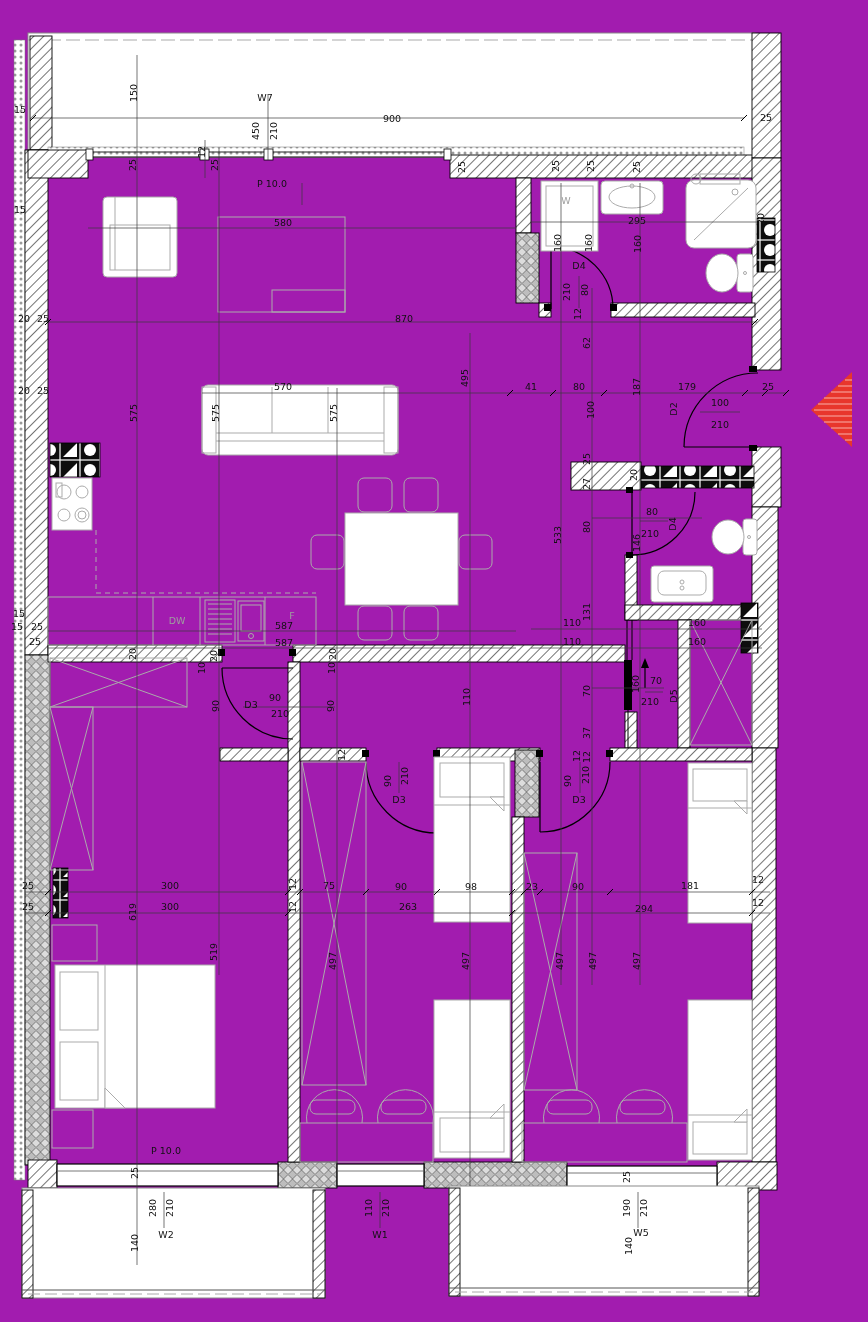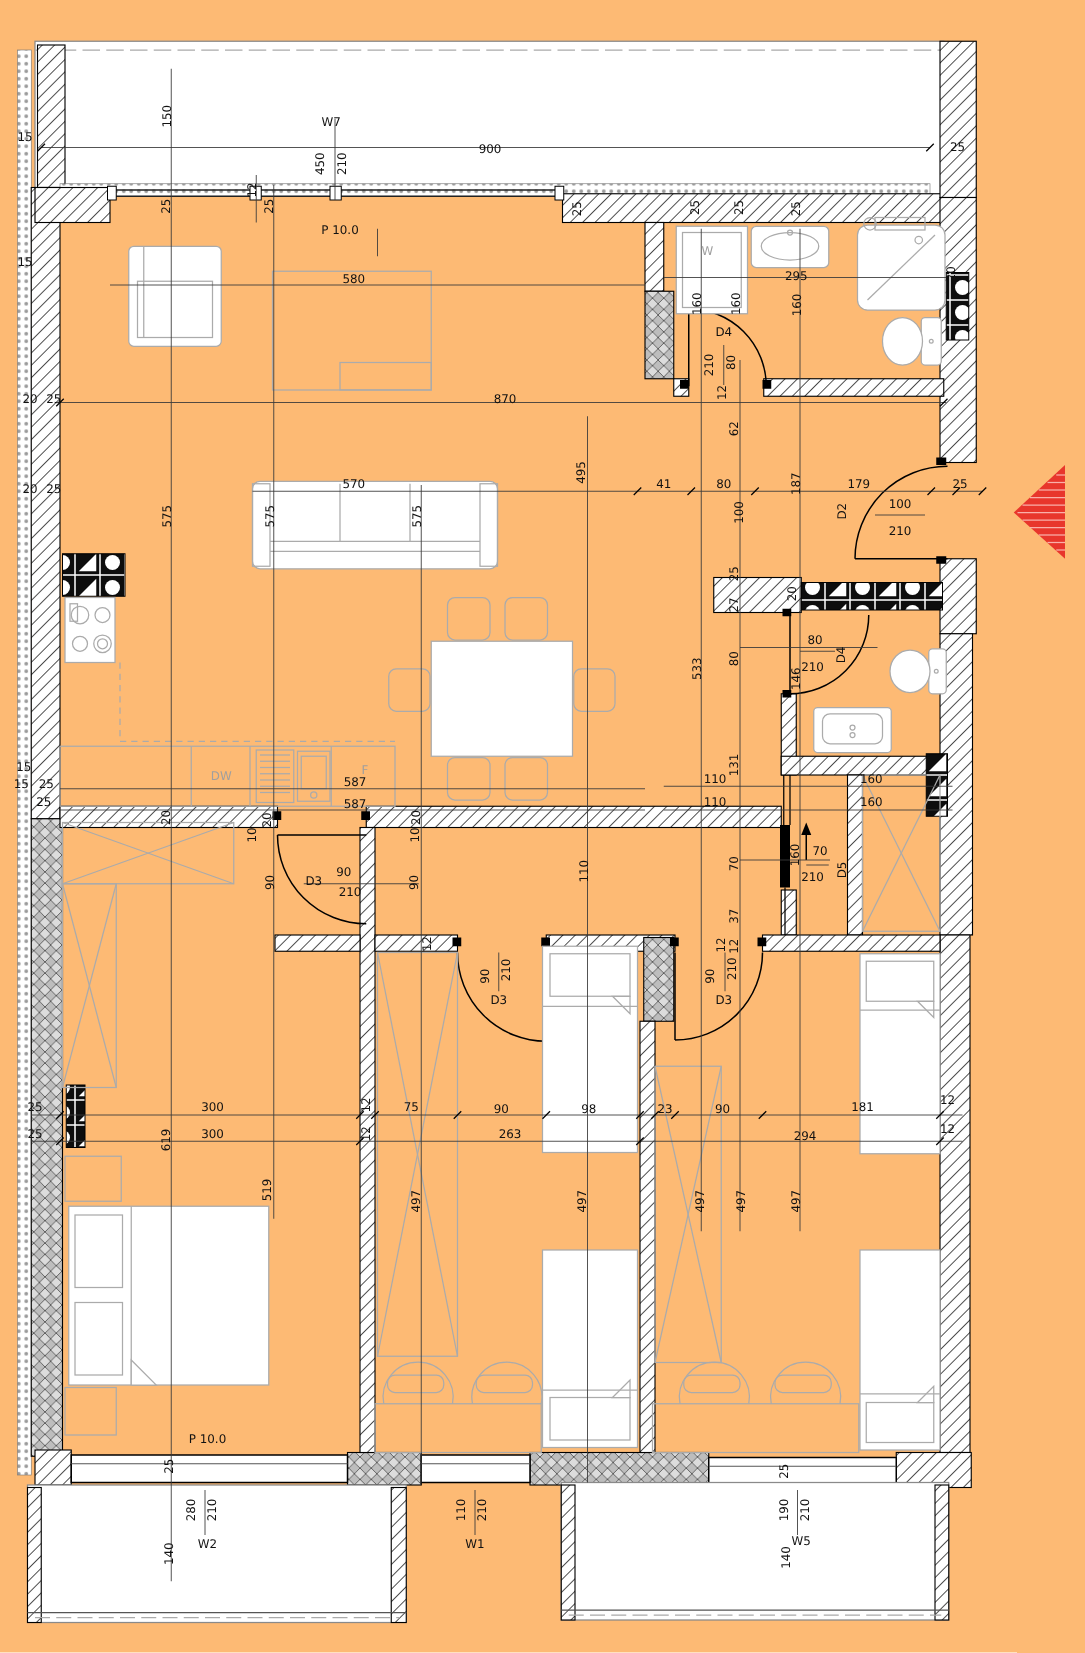--- a/index.html
+++ b/index.html
@@ -1,16 +1,16 @@
 <!DOCTYPE html>
 <html><head>
 <meta charset="utf-8">
 <style>
   html,body{margin:0;padding:0;background:#fff;}
-  .plan-wrap{position:relative;width:868px;height:1322px;background:#fdba74;overflow:hidden;}
+  .plan-wrap{position:relative;width:868px;height:1322px;background:#a21caf;overflow:hidden;}
   svg{display:block;}
   .lbl{font-family:"DejaVu Sans","Liberation Sans",sans-serif;font-size:9.5px;fill:#111;text-anchor:middle;}
   .gray{fill:#9f9f9f;}
   .wall{fill:url(#hatch);stroke:#000;stroke-width:0.9;}
   .diam{fill:url(#diamond);stroke:#000;stroke-width:0.9;}
   .ins{fill:url(#insul);stroke:#777;stroke-width:0.5;}
   .furn{fill:#fff;stroke:#ababab;stroke-width:1;}
   .furnl{fill:none;stroke:#ababab;stroke-width:1;}
   .door{fill:none;stroke:#000;stroke-width:1.2;}
   .dim{stroke:#3a3a3a;stroke-width:0.7;}

